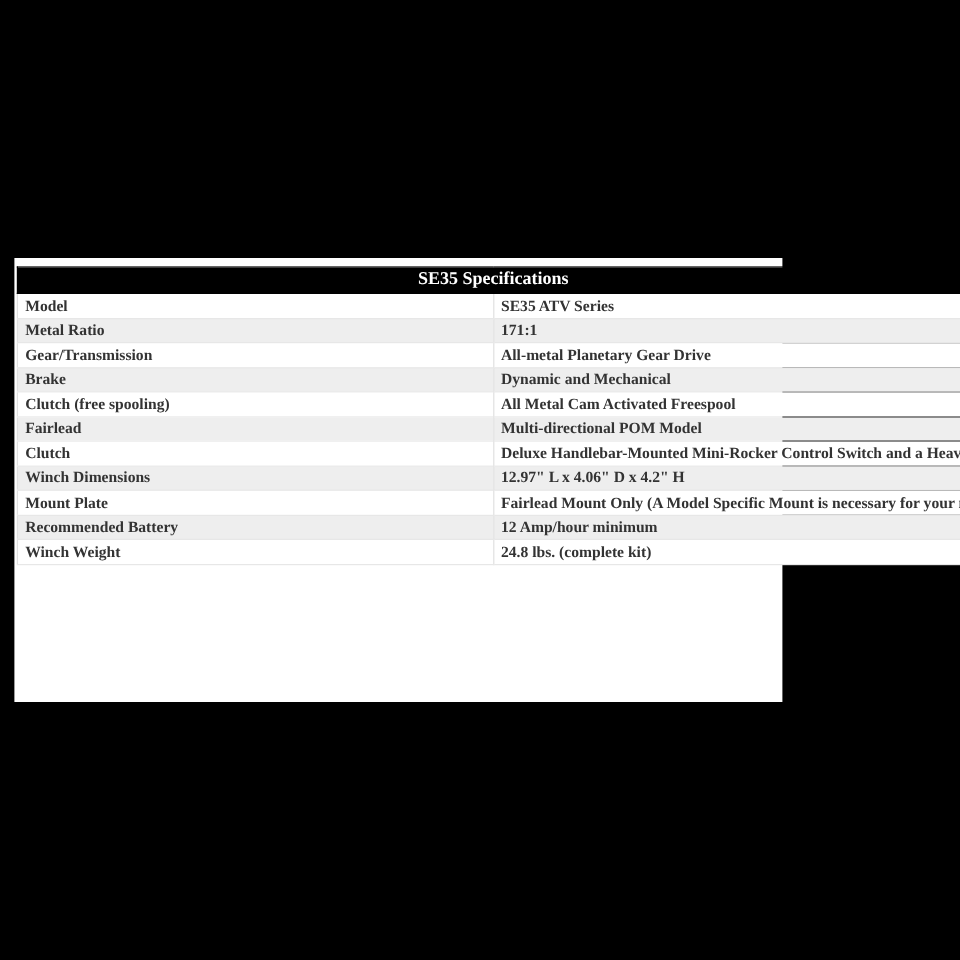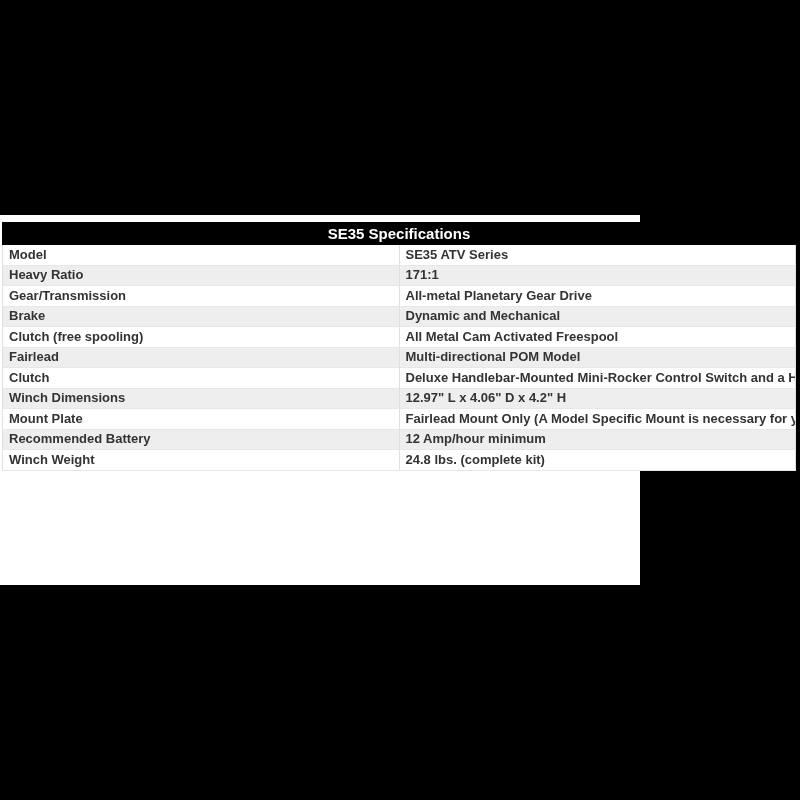--- a/index.html
+++ b/index.html
@@ -6,25 +6,26 @@
     margin: 0;
     padding: 0;
     width: 800px;
     height: 800px;
     background: var(--letterbox-bg, #000);
     overflow: hidden;
     font-family: "Liberation Sans", sans-serif;
   }
   .content-band {
     position: absolute;
-    left: 0;
+    left: 12px;
     top: 215px;
     width: 640px;
     height: 370px;
     background: var(--band-bg, #fff);
+    font-family: Liberation Serif, serif;
   }
   table.spec-table {
     position: absolute;
     left: 2px;
     top: 7px;
     width: 794px;
     border-collapse: collapse;
     table-layout: fixed;
     border: 1px solid var(--border-outer, #e0e0e0);
   }
@@ -75,21 +76,21 @@
     </thead>
     <tbody>
   <tr>
     <td class="label-cell">Model</td>
     <td class="value-cell">SE35 ATV Series</td>
   </tr>
 
 
 
   <tr>
-    <td class="label-cell">Heavy Ratio</td>
+    <td class="label-cell">Metal Ratio</td>
     <td class="value-cell">171:1</td>
   </tr>
 
   <tr>
     <td class="label-cell">Gear/Transmission</td>
     <td class="value-cell">All-metal Planetary Gear Drive</td>
   </tr>
 
   <tr>
     <td class="label-cell">Brake</td>

